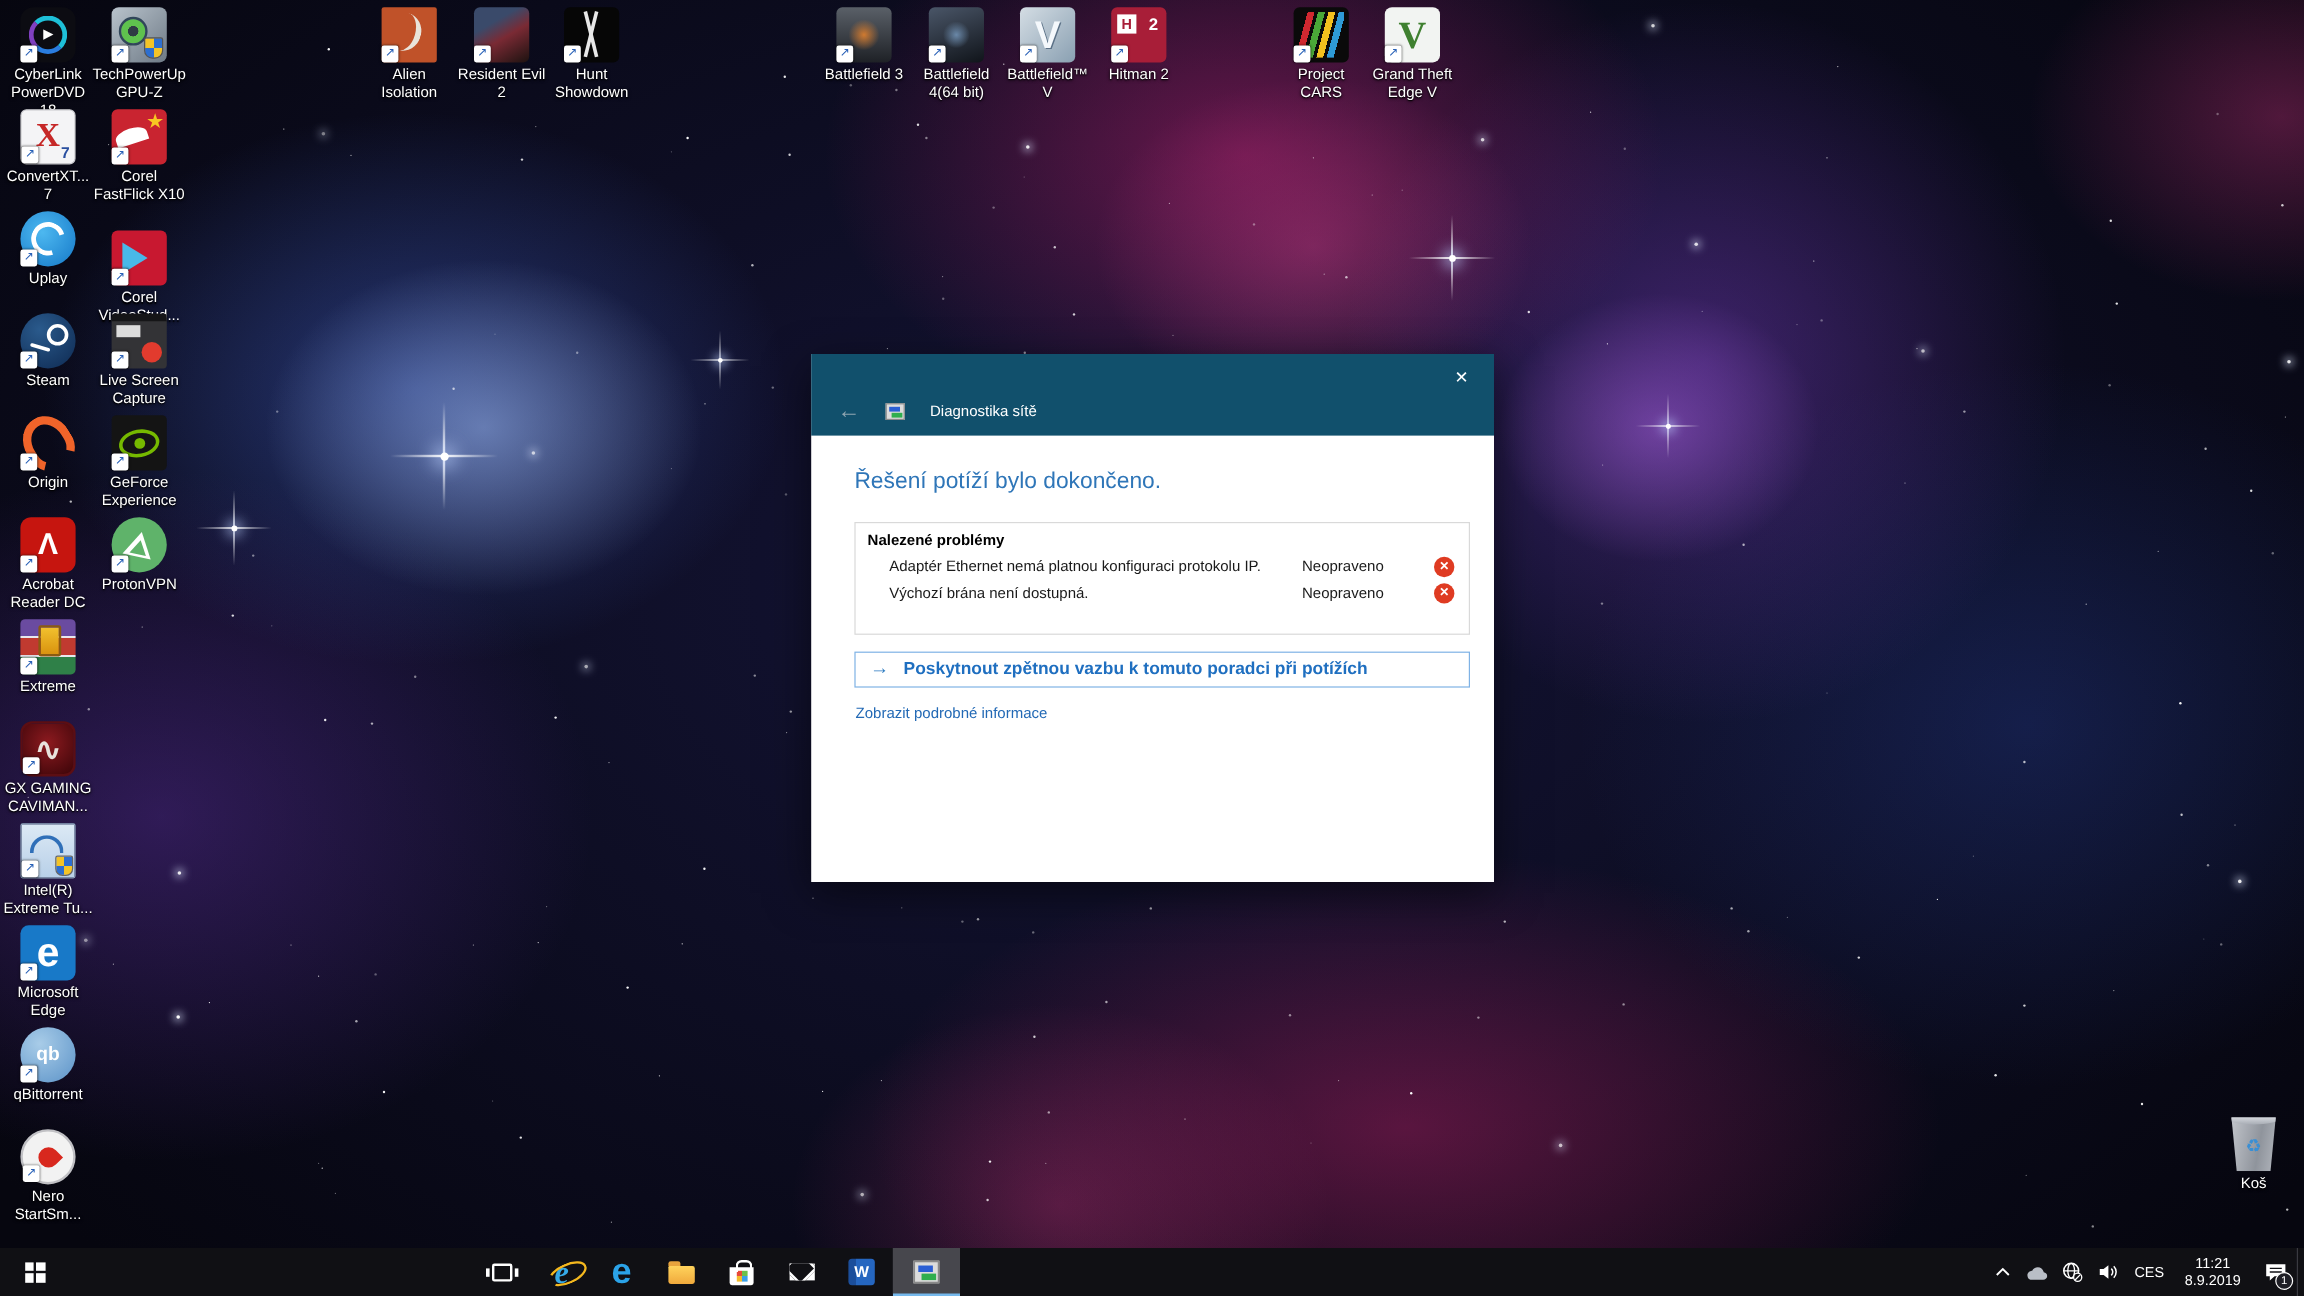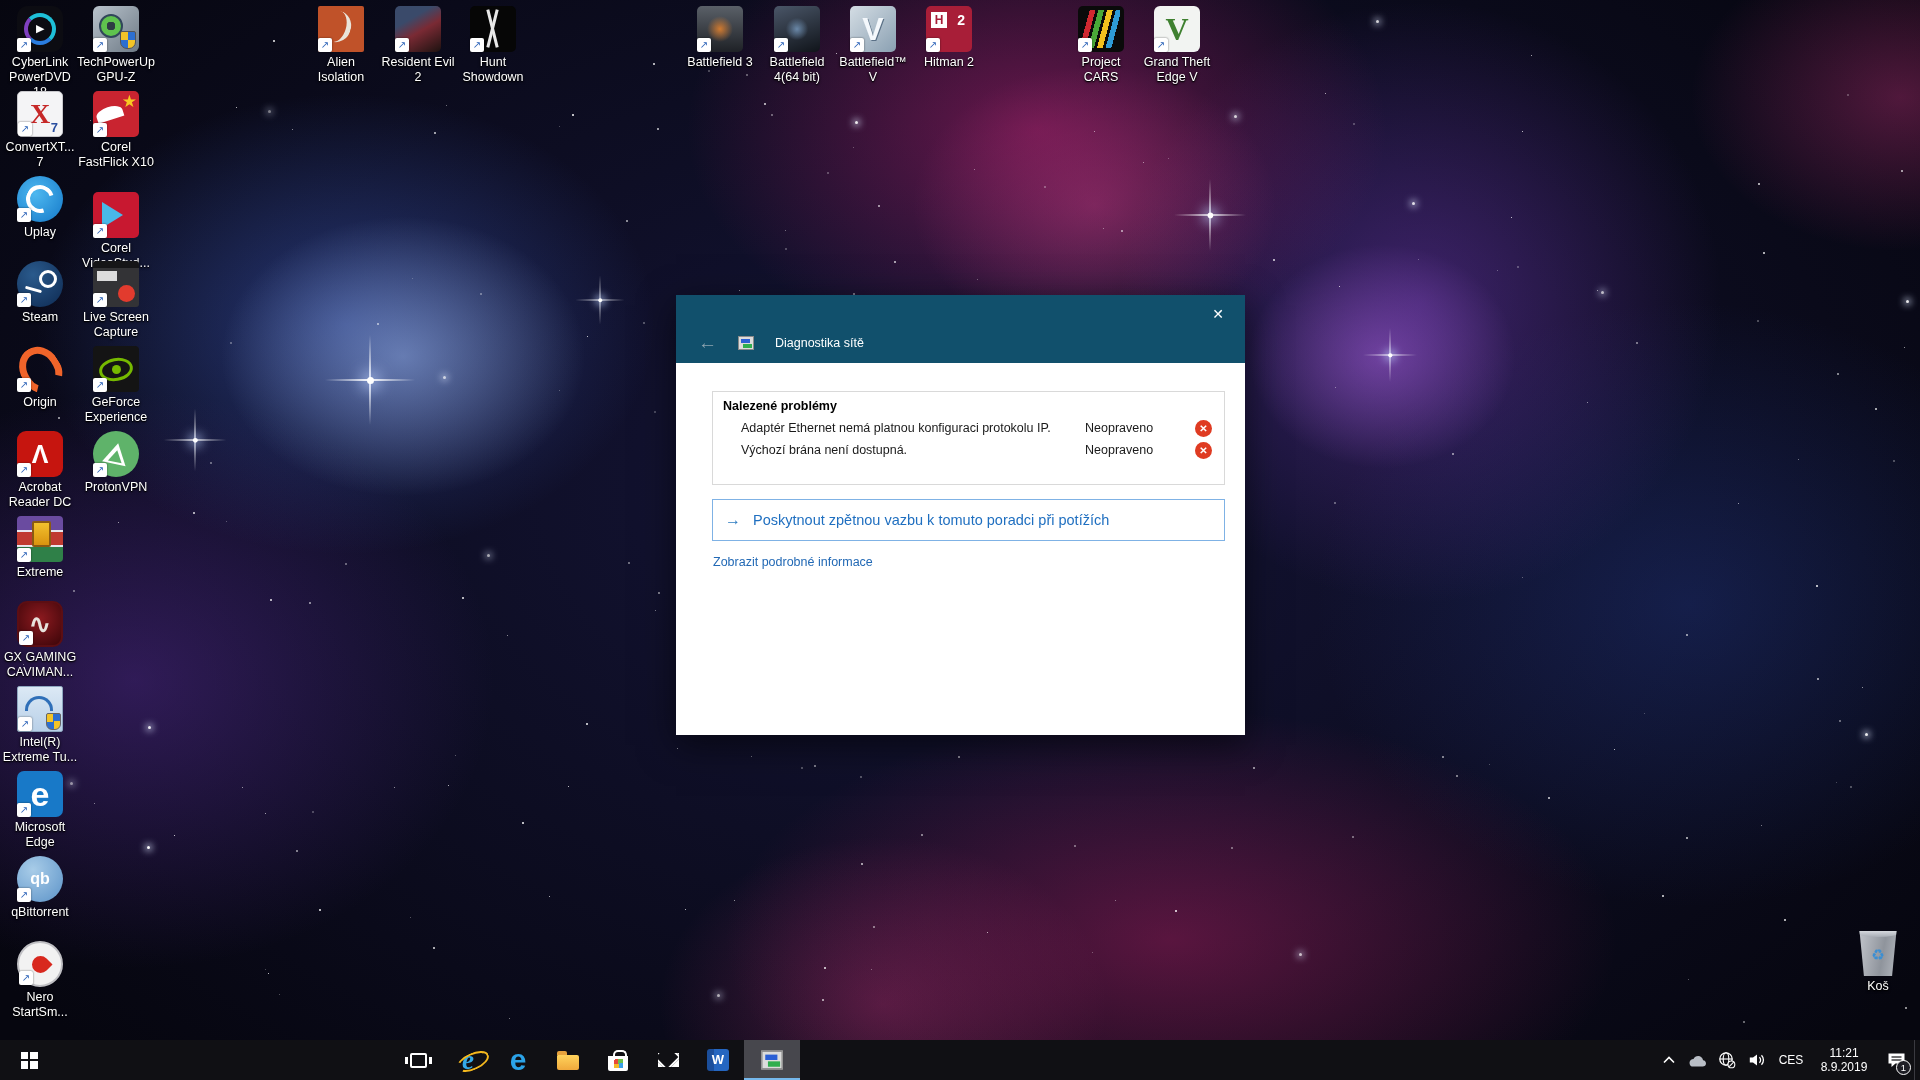--- a/index.html
+++ b/index.html
@@ -148,22 +148,22 @@
   .problems{width:513px;height:94px;border:1px solid #d9d9d9;padding:7px 10px;}
   .ph{font-size:12.5px;font-weight:bold;color:#000;margin-bottom:4px;}
   .prow{display:flex;align-items:center;height:22px;padding-left:18px;font-size:12.5px;color:#1a1a1a;}
   .ptext{flex:1;}
   .pstatus{width:110px;}
   .perr{width:17px;height:17px;border-radius:50%;background:#df3b22;color:#fff;font-size:10px;font-weight:bold;
     display:flex;align-items:center;justify-content:center;margin-right:2px;}
   .perr::before{content:"✕";}
   .cmd-arrow{color:#2e7cc1;font-size:16px;margin-right:12px;}
   .cmd-arrow::before{content:"→";}
-  .linkbox{width:513px;height:42px;border:1px solid #7fb2e5;margin-top:14px;display:flex;align-items:center;
-    padding:0 12px;cursor:pointer;}
+  .linkbox{width:513px;height:30px;border:1px solid #7fb2e5;margin-top:14px;display:flex;align-items:center;
+    padding:0 12px;cursor:pointer;font-weight:bold;}
   .linkbox span.cmdtext,.linkrow span.cmdtext{font-size:14.5px;color:#1f6fc0;}
   .linkrow{width:513px;height:24px;margin-top:14px;display:flex;align-items:center;padding:0 12px;cursor:pointer;}
   .details{display:inline-block;margin:14px 0 0 1px;font-size:12.5px;color:#2269b5;text-decoration:none;cursor:pointer;}
   .dlg-footer{position:absolute;left:0;right:0;bottom:0;height:35px;background:#f0f0f0;border-top:1px solid #dfdfdf;
     display:flex;align-items:center;justify-content:flex-end;padding-right:20px;}
   .btn{width:73px;height:23px;background:#e1e1e1;border:1px solid #6a6a6a;font-size:12px;
     font-family:"Liberation Sans",sans-serif;cursor:pointer;}
 
   
   .taskbar{position:absolute;left:0;bottom:0;width:1920px;height:40px;background:#101014;z-index:5;}
@@ -581,20 +581,21 @@
 <div class="dialog">
   <div class="dlg-header">
     <button class="dlg-close"></button>
     <div class="dlg-titlerow">
       <span class="back"></span>
       <span class="diagico"></span>
       <span class="dlg-title">Diagnostika sítě</span>
     </div>
   </div>
   <div class="dlg-body">
+    <h1 class="dlg-heading">Řešení potíží bylo dokončeno.</h1>
     <div class="problems">
       <div class="ph">Nalezené problémy</div>
       <div class="prow">
         <span class="ptext">Adaptér Ethernet nemá platnou konfiguraci protokolu IP.</span>
         <span class="pstatus">Neopraveno</span>
         <span class="perr"></span>
       </div>
       <div class="prow">
         <span class="ptext">Výchozí brána není dostupná.</span>
         <span class="pstatus">Neopraveno</span>

